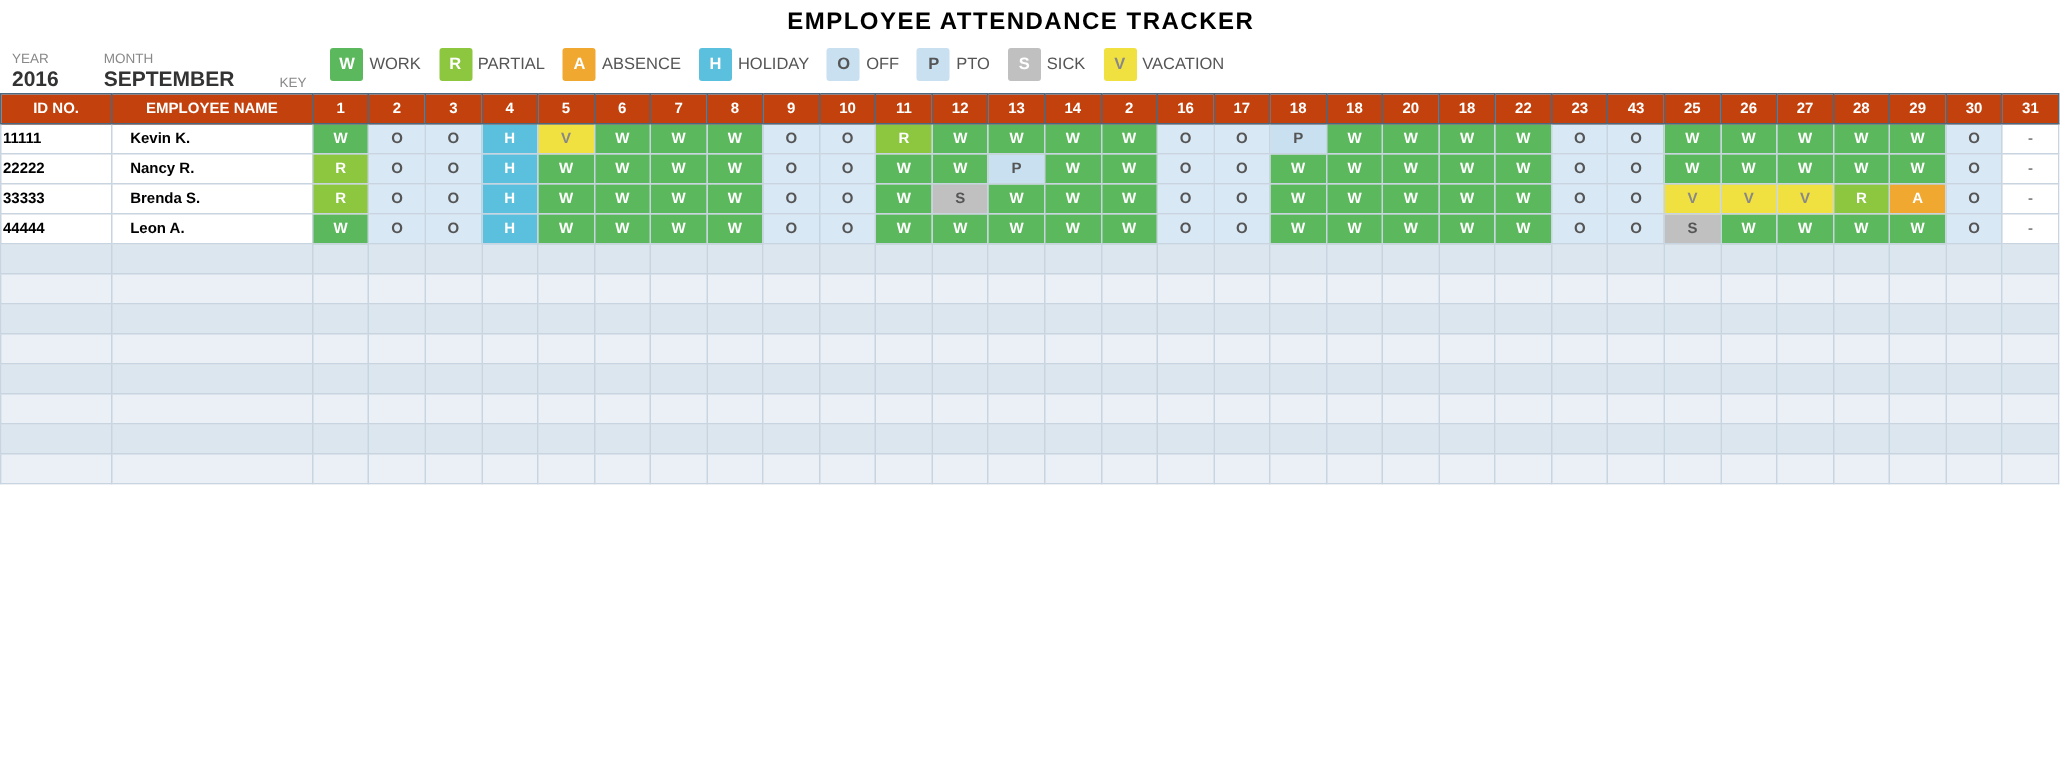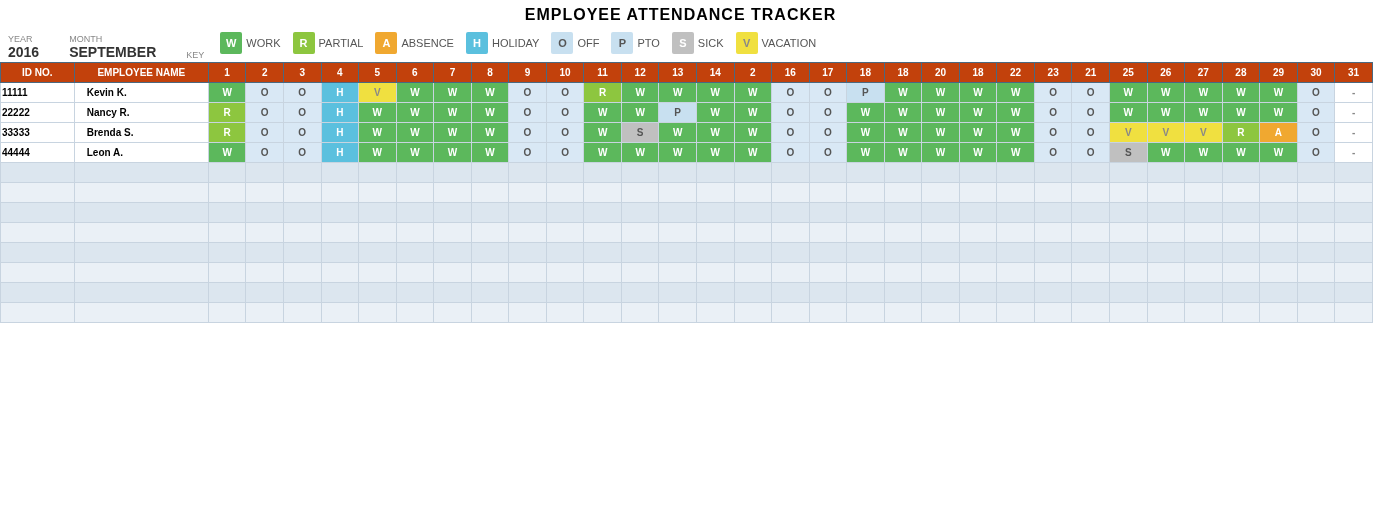--- a/index.html
+++ b/index.html
@@ -155,21 +155,21 @@
         <th class="day-col">14</th>
         <th class="day-col">2</th>
         <th class="day-col">16</th>
         <th class="day-col">17</th>
         <th class="day-col">18</th>
         <th class="day-col">18</th>
         <th class="day-col">20</th>
         <th class="day-col">18</th>
         <th class="day-col">22</th>
         <th class="day-col">23</th>
-        <th class="day-col">21</th>
+        <th class="day-col">43</th>
         <th class="day-col">25</th>
         <th class="day-col">26</th>
         <th class="day-col">27</th>
         <th class="day-col">28</th>
         <th class="day-col">29</th>
         <th class="day-col">30</th>
         <th class="day-col">31</th>
       </tr>
   </thead>
   <tbody id="table-body">

